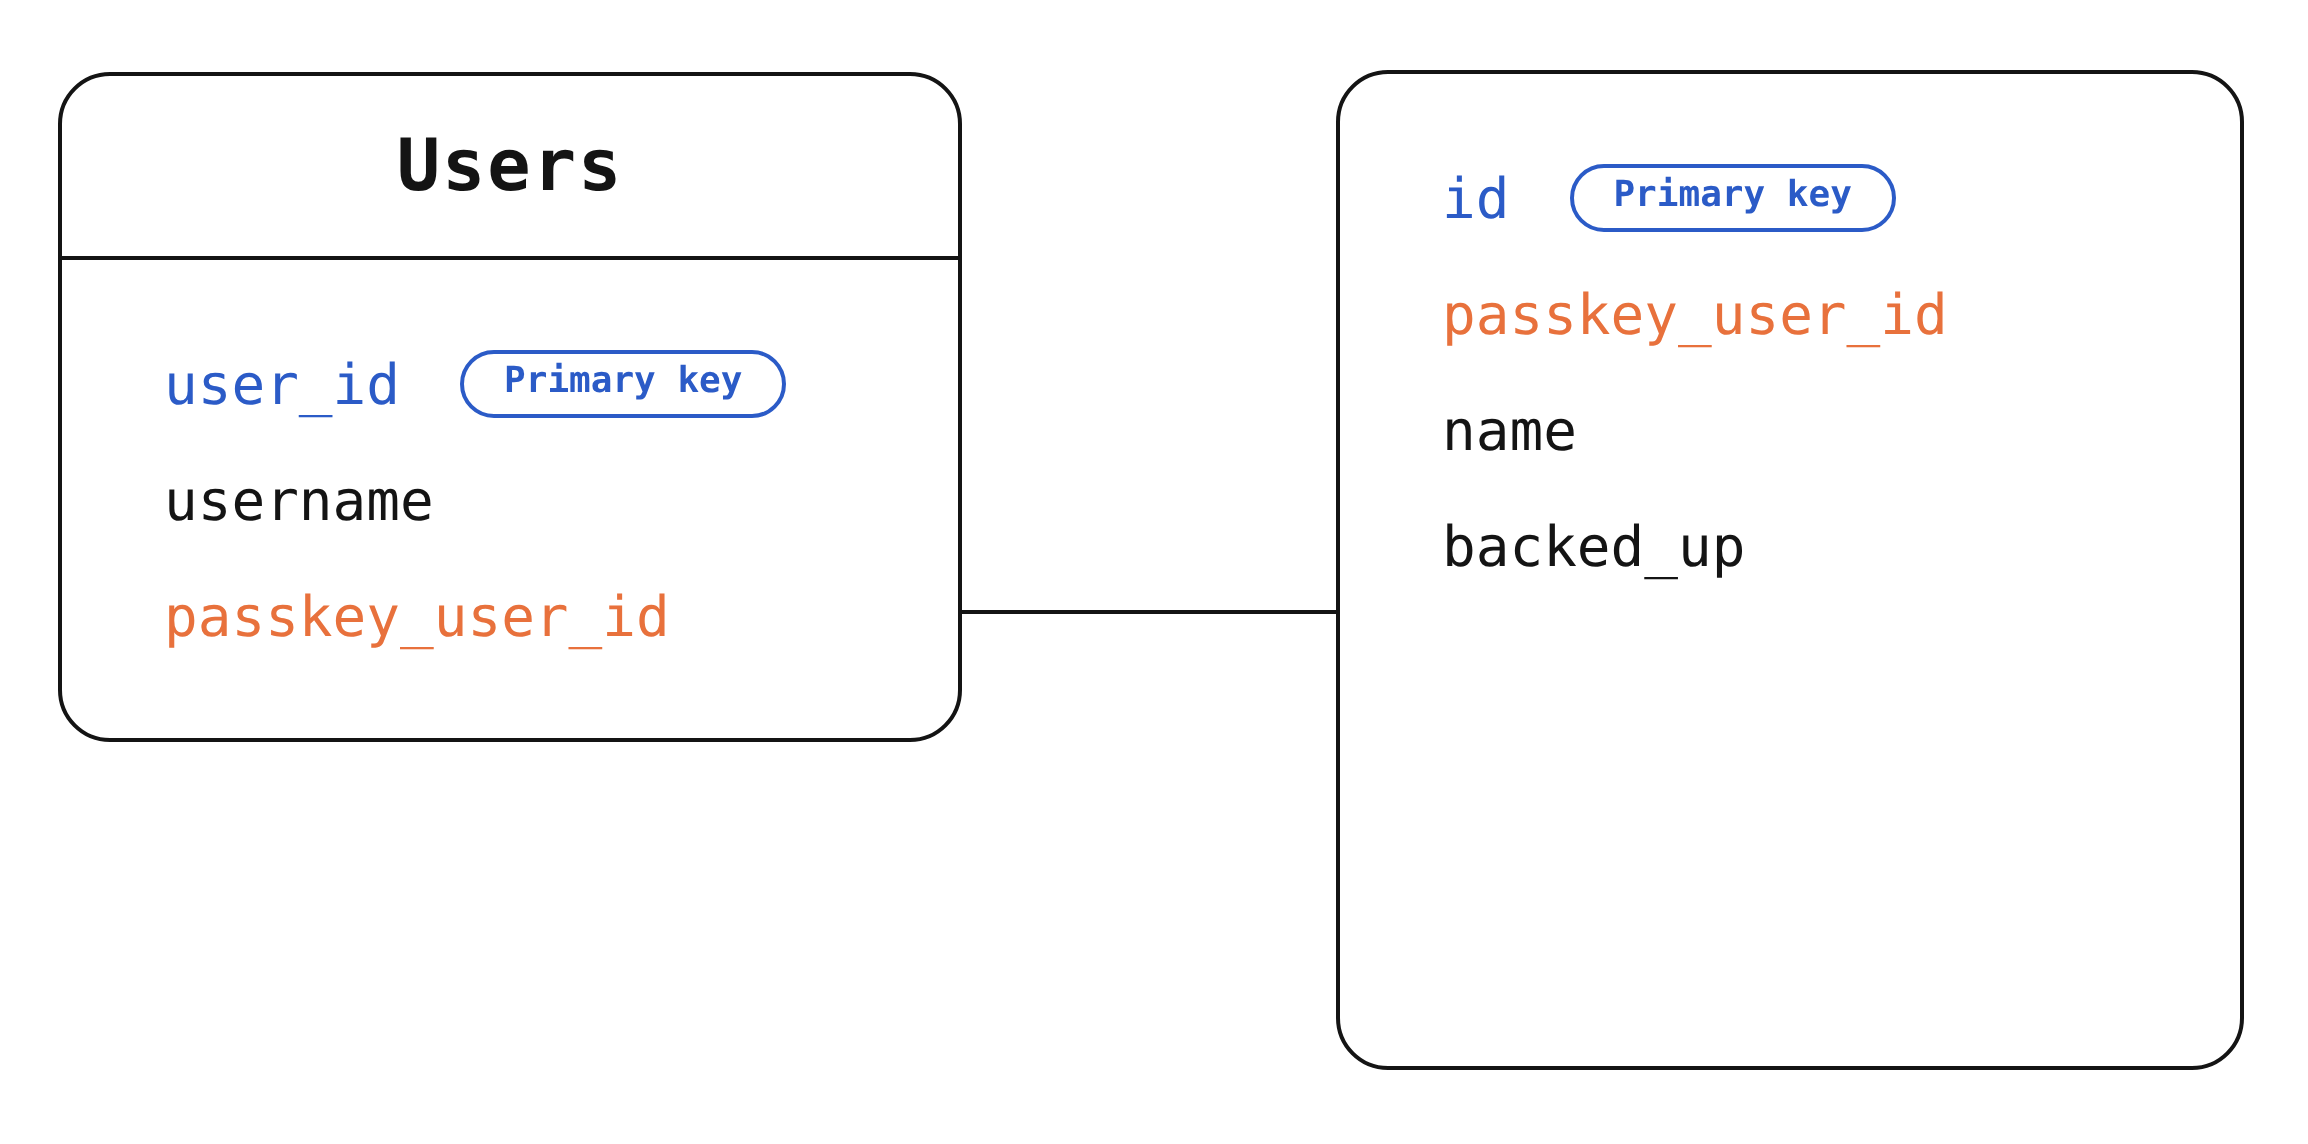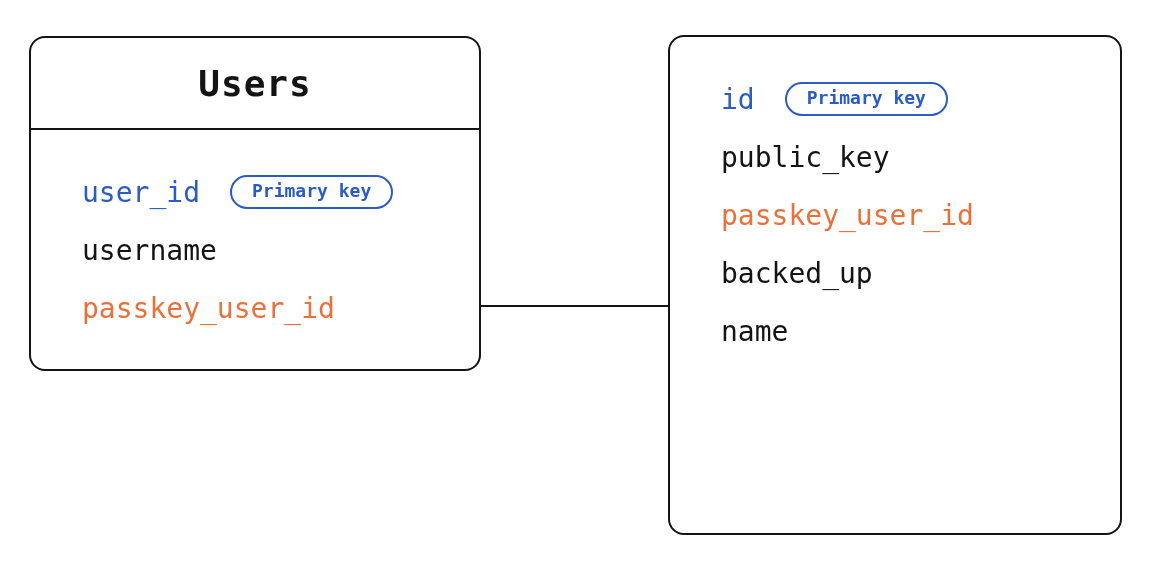--- a/index.html
+++ b/index.html
@@ -17,21 +17,21 @@
     height: 572px;
     background: var(--bg);
     font-family: "DejaVu Sans Mono", "Liberation Mono", monospace;
     color: var(--text);
     overflow: hidden;
   }
   .table-card {
     position: absolute;
     background: var(--bg);
     border: 2px solid var(--stroke);
-    border-radius: 16px;
+    border-radius: 26px;
     z-index: 2;
   }
   .table-card.users  { left: 29px;  top: 36px; width: 452px; height: 335px; }
   .table-card.creds  { left: 668px; top: 35px; width: 454px; height: 500px; }
   .table-header {
     height: 92px;
     border-bottom: 2px solid var(--stroke);
     display: flex;
     align-items: center;
     justify-content: center;
@@ -98,28 +98,25 @@
   </div>
 
   <div class="relationship-line"></div>
 
   <div class="table-card creds">
     <div class="table-fields">
       <div class="field-row blue">
         <span class="field-name">id</span>
         <span class="pk-badge">Primary key</span>
       </div>
-      <div class="field-row">
-        <span class="field-name">public_key</span>
-      </div>
       <div class="field-row orange">
         <span class="field-name">passkey_user_id</span>
       </div>
       <div class="field-row">
-        <span class="field-name">backed_up</span>
+        <span class="field-name">name</span>
       </div>
       <div class="field-row">
-        <span class="field-name">name</span>
+        <span class="field-name">backed_up</span>
       </div>
     </div>
   </div>
 
 </div>
 
 </body></html>

